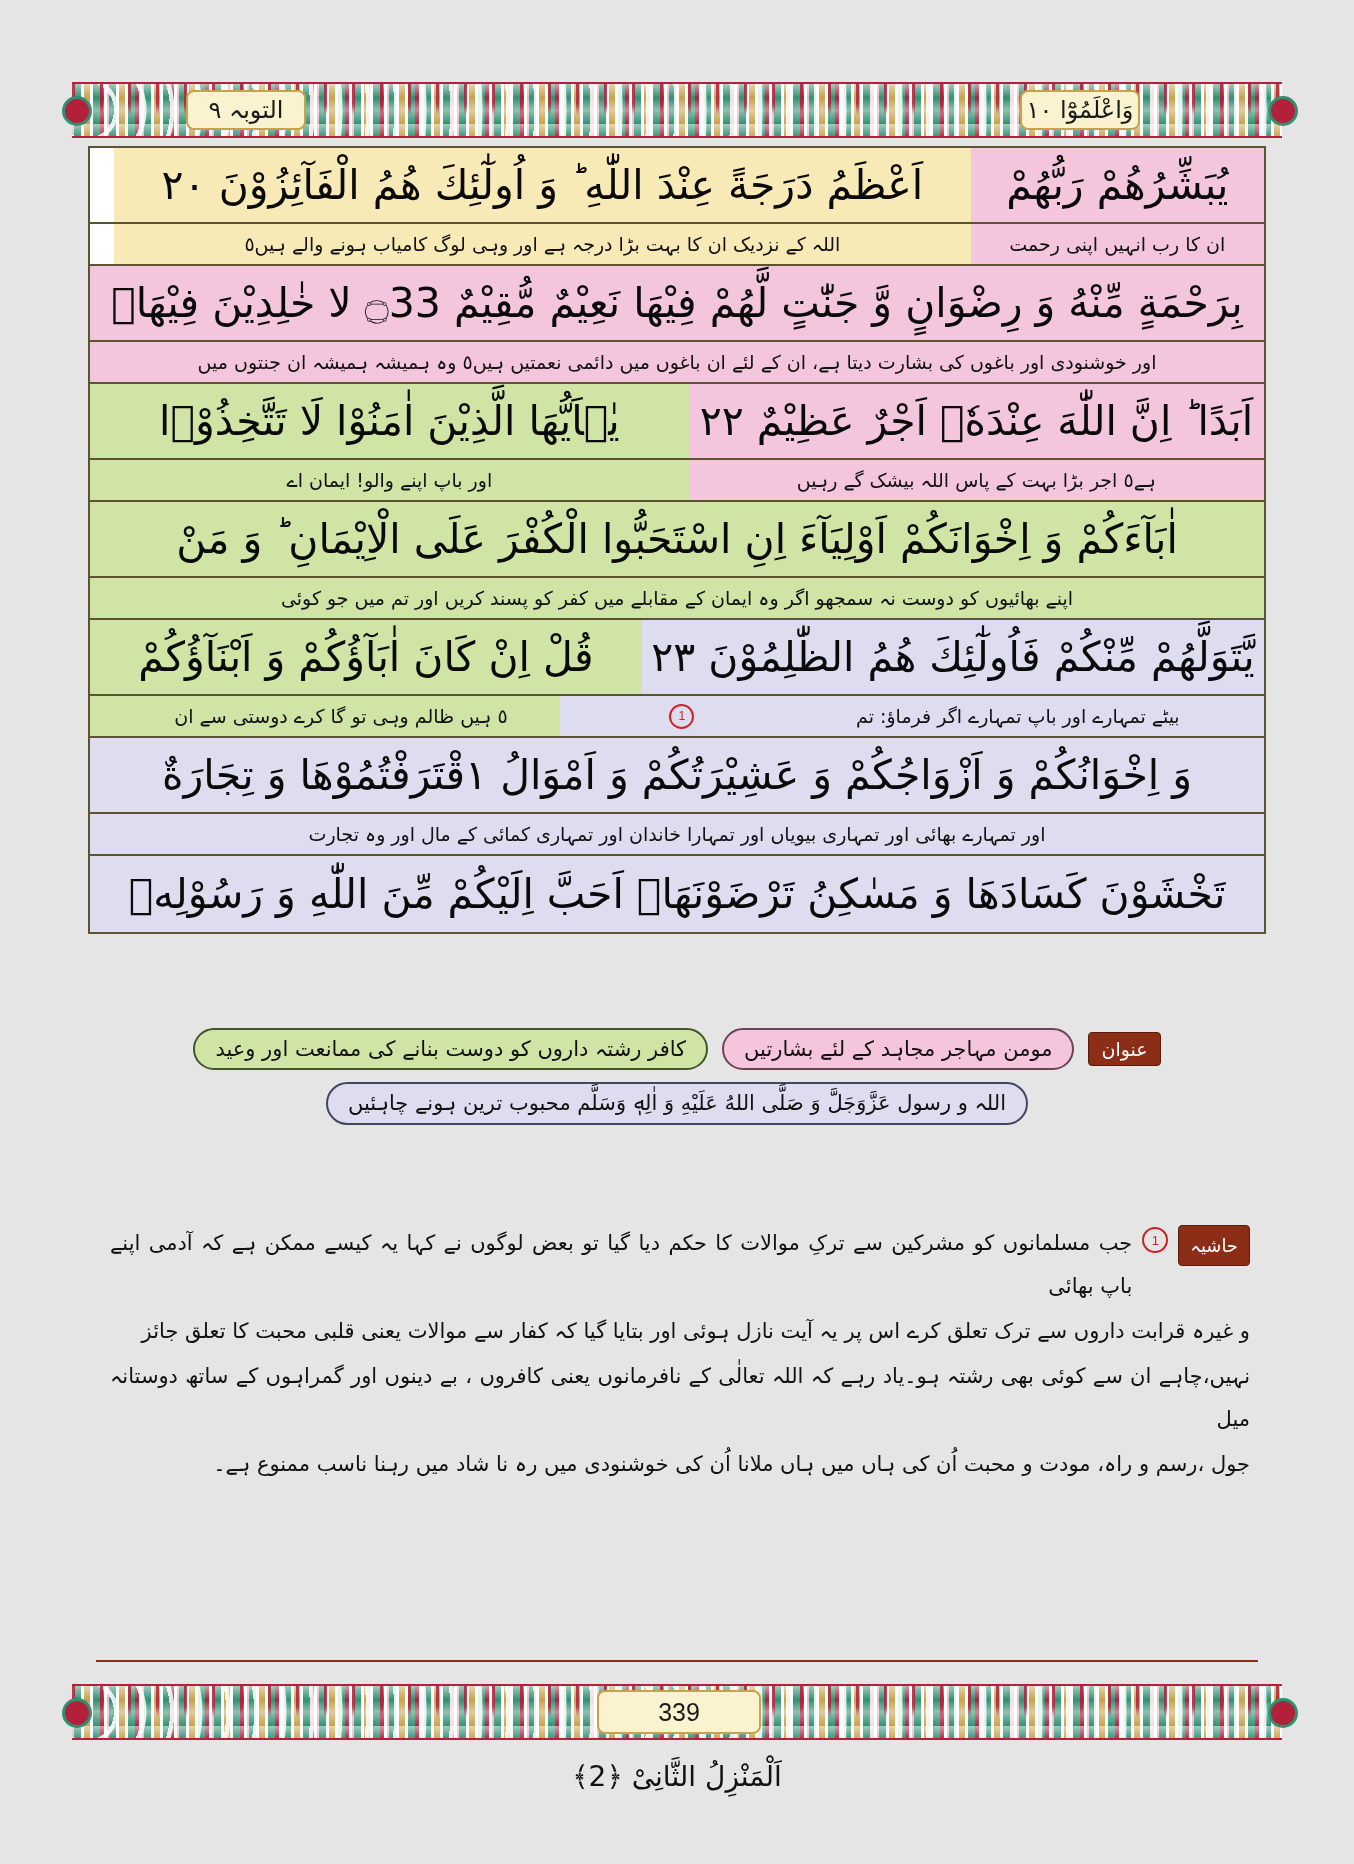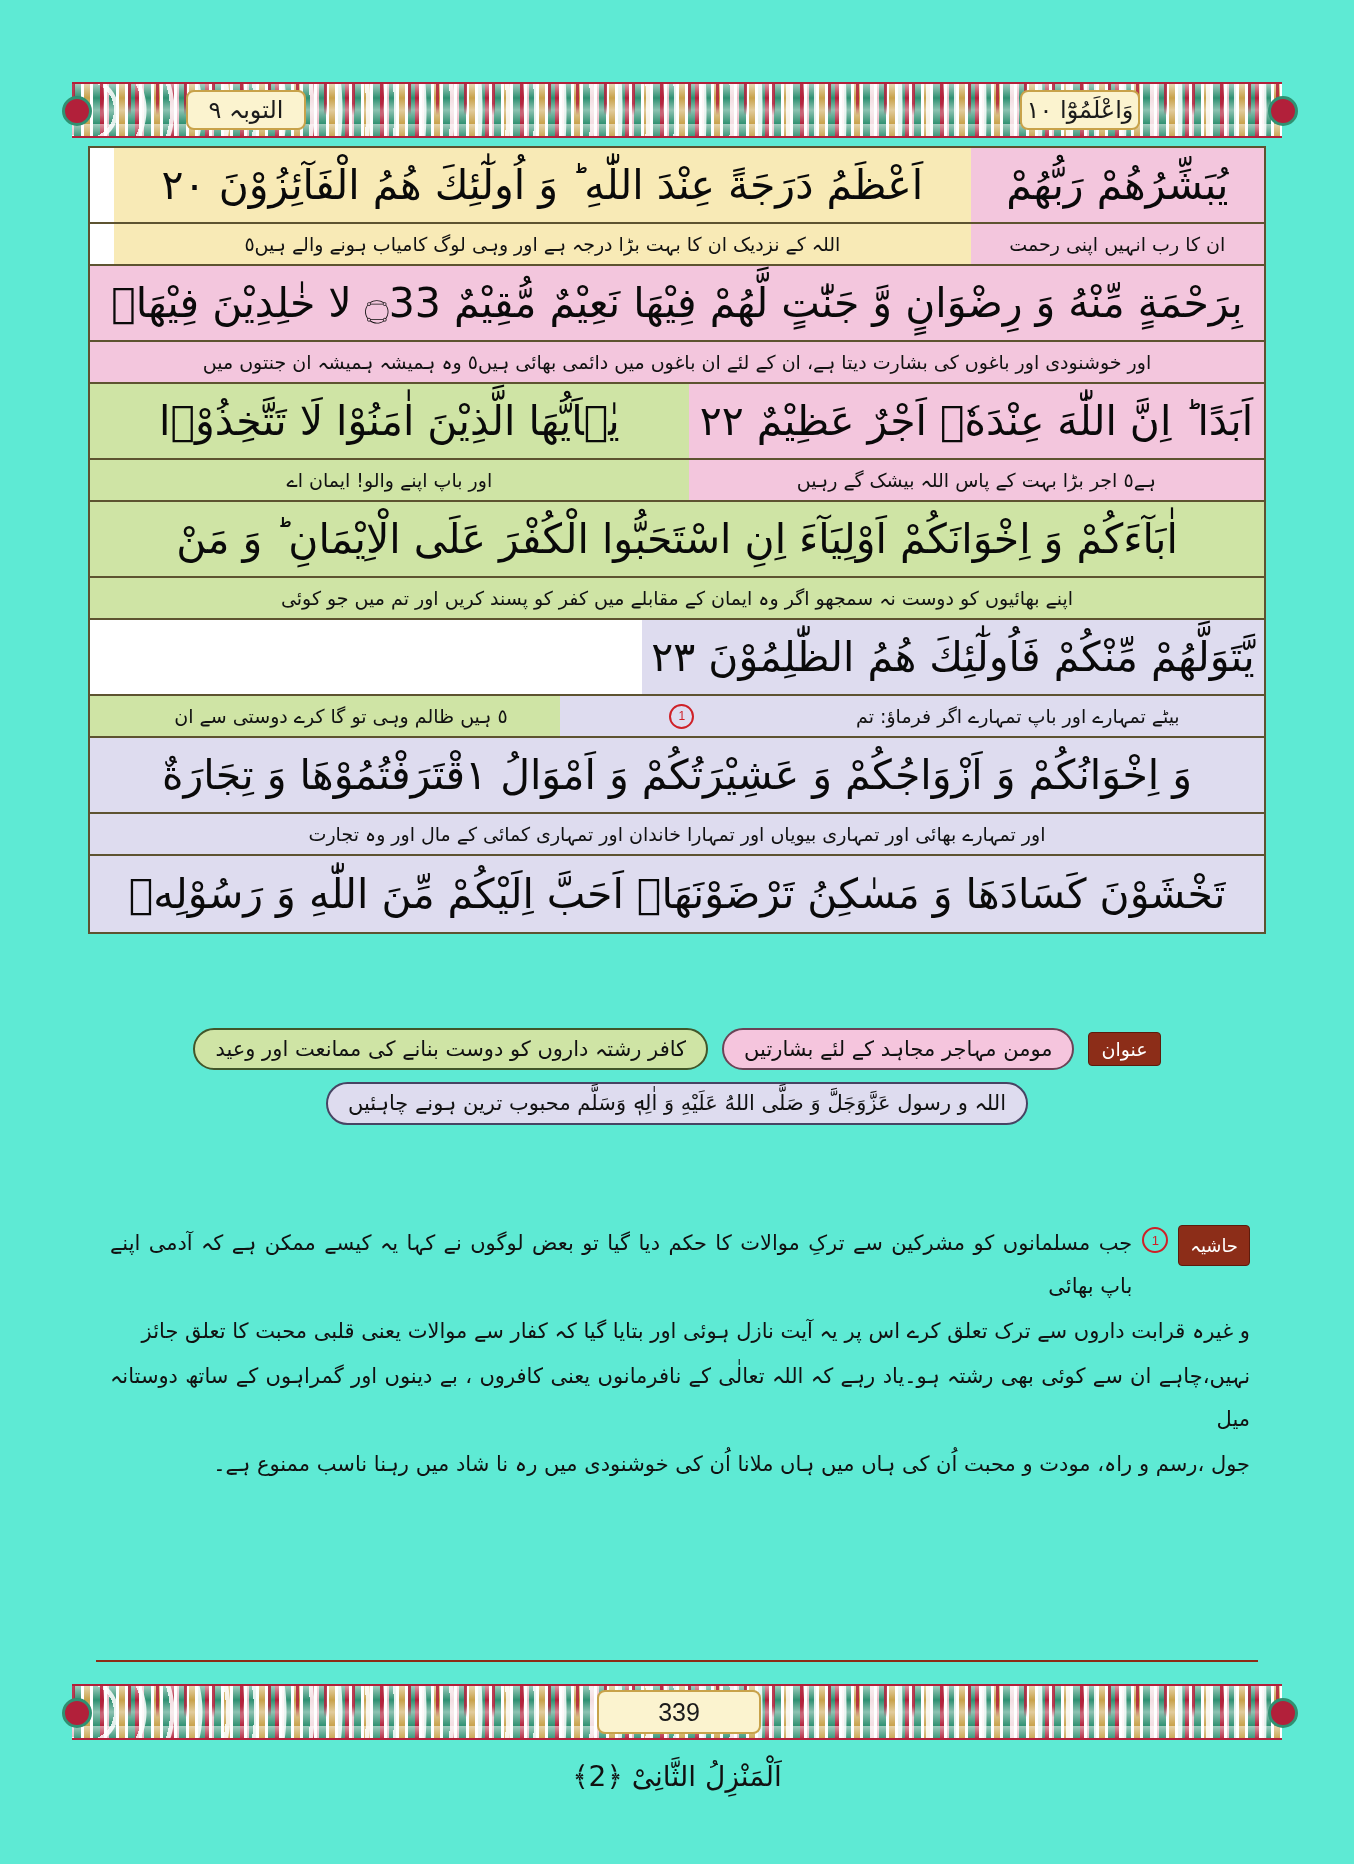--- a/index.html
+++ b/index.html
@@ -12,21 +12,21 @@
     height: 1864px;
     font-family: "DejaVu Sans", sans-serif;
     position: relative;
     overflow: hidden;
   }
 
   .page {
     position: relative;
     width: 1354px;
     height: 1864px;
-    background: #5eead4;
+    background: #e5e5e5;
     box-sizing: border-box;
   }
 
   
   .ornament-band {
     position: absolute;
     left: 72px;
     width: 1210px;
     height: 52px;
     background:
@@ -331,38 +331,39 @@
         <div class="seg bg-yellow" style="width: 74.5%;">اَعْظَمُ دَرَجَةً عِنْدَ اللّٰهِ ؕ وَ اُولٰٓئِكَ هُمُ الْفَآئِزُوْنَ ۲۰</div>
       </div>
       <div class="vrow urdu-row">
         <div class="seg bg-pink" style="width: 25.5%;">ان کا رب انہیں اپنی رحمت</div>
         <div class="seg bg-yellow" style="width: 74.5%;">اللہ کے نزدیک ان کا بہت بڑا درجہ ہے اور وہی لوگ کامیاب ہونے والے ہیں٥</div>
       </div>
       <div class="vrow arabic-row">
         <div class="seg bg-pink" style="width: 100%;">بِرَحْمَةٍ مِّنْهُ وَ رِضْوَانٍ وَّ جَنّٰتٍ لَّهُمْ فِیْهَا نَعِیْمٌ مُّقِیْمٌ ۝33 لا خٰلِدِیْنَ فِیْهَاۤ</div>
       </div>
       <div class="vrow urdu-row">
-        <div class="seg bg-pink" style="width: 100%;">اور خوشنودی اور باغوں کی بشارت دیتا ہے، ان کے لئے ان باغوں میں دائمی بھائی ہیں٥ وہ ہمیشہ ہمیشہ ان جنتوں میں</div>
+        <div class="seg bg-pink" style="width: 100%;">اور خوشنودی اور باغوں کی بشارت دیتا ہے، ان کے لئے ان باغوں میں دائمی نعمتیں ہیں٥ وہ ہمیشہ ہمیشہ ان جنتوں میں</div>
       </div>
       <div class="vrow arabic-row">
         <div class="seg bg-pink" style="width: 49%;">اَبَدًا ؕ اِنَّ اللّٰهَ عِنْدَهٗۤ اَجْرٌ عَظِیْمٌ ۲۲</div>
         <div class="seg bg-green" style="width: 51%;">یٰۤاَیُّهَا الَّذِیْنَ اٰمَنُوْا لَا تَتَّخِذُوْۤا</div>
       </div>
       <div class="vrow urdu-row">
         <div class="seg bg-pink" style="width: 49%;">ہے٥ اجر بڑا بہت کے پاس اللہ بیشک گے رہیں</div>
         <div class="seg bg-green" style="width: 51%;">اور باپ اپنے والو! ایمان اے</div>
       </div>
       <div class="vrow arabic-row">
         <div class="seg bg-green" style="width: 100%;">اٰبَآءَكُمْ وَ اِخْوَانَكُمْ اَوْلِیَآءَ اِنِ اسْتَحَبُّوا الْكُفْرَ عَلَى الْاِیْمَانِ ؕ وَ مَنْ</div>
       </div>
       <div class="vrow urdu-row">
         <div class="seg bg-green" style="width: 100%;">اپنے بھائیوں کو دوست نہ سمجھو اگر وہ ایمان کے مقابلے میں کفر کو پسند کریں اور تم میں جو کوئی</div>
       </div>
       <div class="vrow arabic-row">
         <div class="seg bg-lavender" style="width: 53%;">یَّتَوَلَّهُمْ مِّنْكُمْ فَاُولٰٓئِكَ هُمُ الظّٰلِمُوْنَ ۲۳</div>
+        <div class="seg bg-green" style="width: 47%;">قُلْ اِنْ كَانَ اٰبَآؤُكُمْ وَ اَبْنَآؤُكُمْ</div>
       </div>
       <div class="vrow urdu-row">
         <div class="seg " style="background: linear-gradient(90deg, rgb(207, 228, 165) 0%, rgb(207, 228, 165) 40%, rgb(222, 220, 239) 40%, rgb(222, 220, 239) 100%); width: 100%; justify-content: space-around;">
           <span>بیٹے تمہارے اور باپ تمہارے اگر فرماؤ: تم</span>
           <span class="footnote-marker-inline">1</span>
           <span>٥ ہیں ظالم وہی تو گا کرے دوستی سے ان</span>
         </div>
       </div>
       <div class="vrow arabic-row">
         <div class="seg bg-lavender" style="width: 100%;">وَ اِخْوَانُكُمْ وَ اَزْوَاجُكُمْ وَ عَشِیْرَتُكُمْ وَ اَمْوَالُ ١قْتَرَفْتُمُوْهَا وَ تِجَارَةٌ</div>

